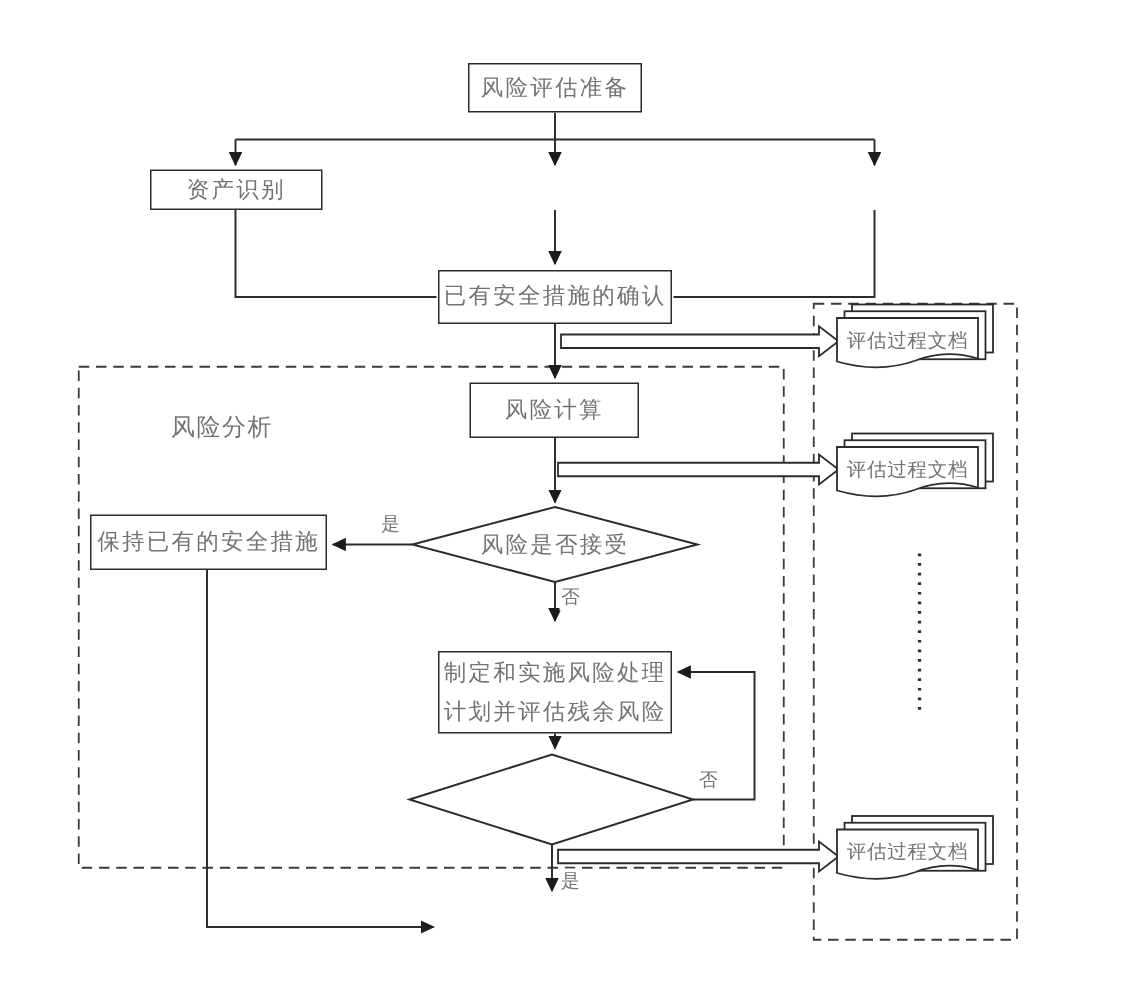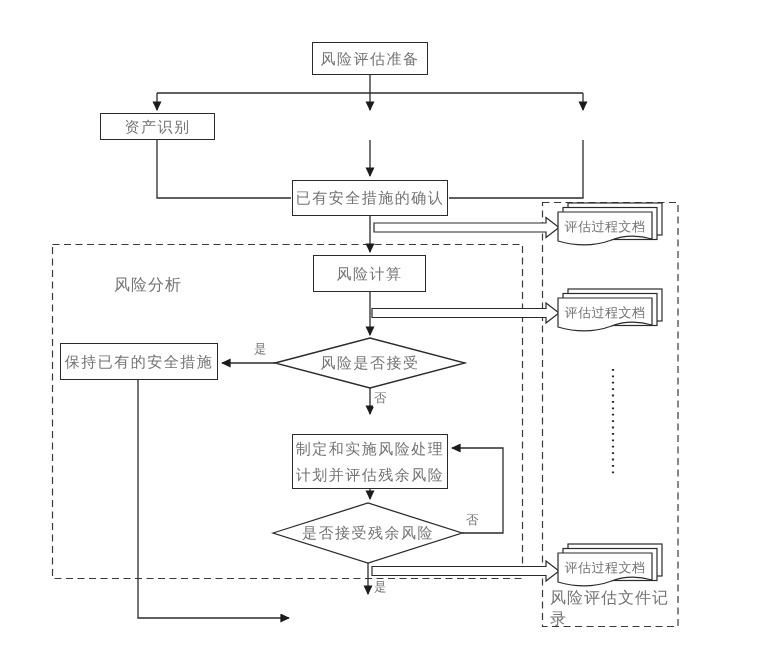--- a/index.html
+++ b/index.html
@@ -94,24 +94,22 @@
 
   <div class="node" style="left:312px;top:22px;width:116px;height:33px">风险评估准备</div>
   <div class="node" style="left:100px;top:93px;width:115px;height:27px">资产识别</div>
   <div class="node" style="left:292px;top:160px;width:156px;height:36px">已有安全措施的确认</div>
   <div class="node" style="left:313px;top:235px;width:113px;height:37px">风险计算</div>
   <div class="node" style="left:60px;top:323px;width:158px;height:37px">保持已有的安全措施</div>
   <div class="node" style="left:292px;top:414px;width:156px;height:55px">制定和实施风险处理
 计划并评估残余风险</div>
 
   <div class="dtext" style="left:295px;top:334px;width:150px;height:18px">风险是否接受</div>
-  <div class="dtext" style="left:288px;top:504px;width:160px;height:18px">是否接受残余风险</div>
 
   <div class="rlabel" style="left:108px;top:257px;width:80px;height:16px">风险分析</div>
-  <div class="rlabel" style="left:550px;top:580px;width:126px;height:18px">风险评估文件记录</div>
 
   <div class="doc-label" style="left:558px;top:193px;width:94px;height:27px">评估过程文档</div>
   <div class="doc-label" style="left:558px;top:279px;width:94px;height:27px">评估过程文档</div>
   <div class="doc-label" style="left:558px;top:534px;width:94px;height:27px">评估过程文档</div>
 
   <div class="slabel" style="left:253px;top:321px">是</div>
   <div class="slabel" style="left:373px;top:370px">否</div>
   <div class="slabel" style="left:465px;top:492px">否</div>
   <div class="slabel" style="left:373px;top:559px">是</div>
 

